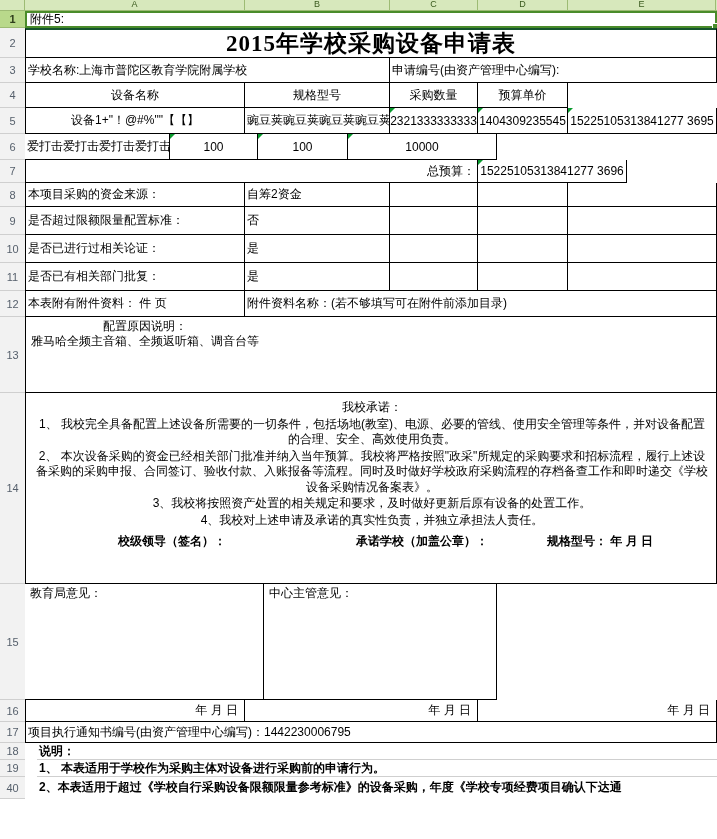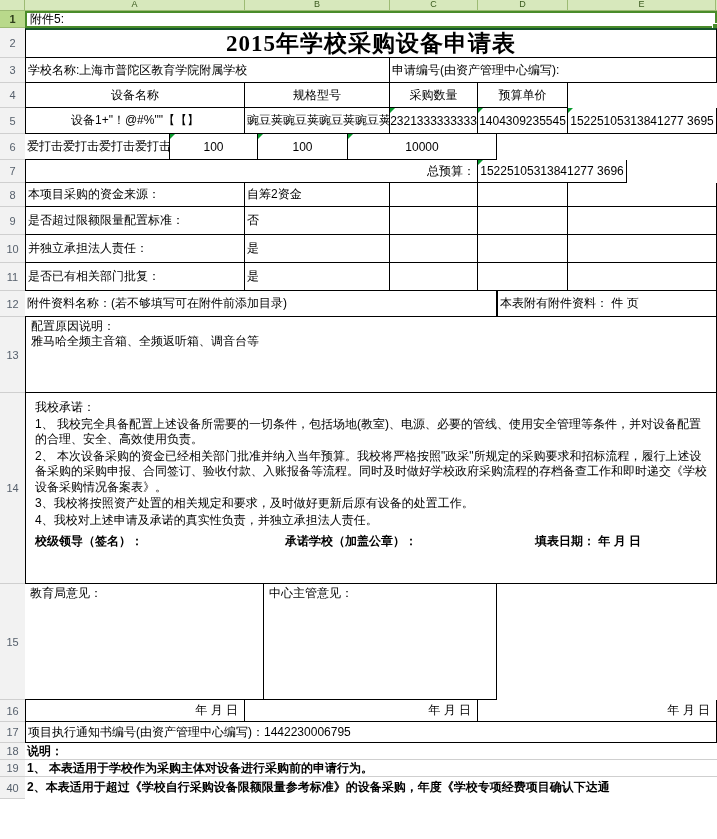--- a/index.html
+++ b/index.html
@@ -80,30 +80,31 @@
   .cell {
     position: relative;
     overflow: hidden;
     white-space: nowrap;
     font-size: 12px;
     color: #000;
     display: flex;
     align-items: center;
     padding: 0 2px;
     font-family: "Liberation Sans", "DejaVu Sans", sans-serif;
+    text-align: center;
   }
   .bdr-all { border: 1px solid #000; border-top: none; border-left: none; }
   .b-left   { border-left: 1px solid #000; }
   .b-top    { border-top: 2px solid #14532d; }
   .b-bottom { border-bottom: 1px solid #000; }
   .ctr { justify-content: center; text-align: center; }
   .rgt { justify-content: flex-end; text-align: right; }
   .lft { justify-content: flex-start; text-align: left; }
   .top { align-items: flex-start; }
-  .bold { font-weight: bold; }
+  .bold { font-weight: bold; margin-left: 12px; }
 
   
   .r1wrap {
     position: relative;
     width: 652px; height: 17px;
   }
   .sel-cell {
     position: absolute;
     left: 0; top: 0;
     width: 692px; height: 17px;
@@ -269,58 +270,58 @@
 
     <div class="row">
       <div class="cell bdr-all b-left lft" style="width:220px;height:28px">是否超过限额限量配置标准：</div>
       <div class="cell bdr-all lft" style="width:145px;height:28px">否</div>
       <div class="cell bdr-all" style="width:88px;height:28px"></div>
       <div class="cell bdr-all" style="width:90px;height:28px"></div>
       <div class="cell bdr-all" style="width:149px;height:28px"></div>
     </div>
 
     <div class="row">
-      <div class="cell bdr-all b-left lft" style="width:220px;height:28px">并独立承担法人责任：</div>
+      <div class="cell bdr-all b-left lft" style="width:220px;height:28px">是否已进行过相关论证：</div>
       <div class="cell bdr-all lft" style="width:145px;height:28px">是</div>
       <div class="cell bdr-all" style="width:88px;height:28px"></div>
       <div class="cell bdr-all" style="width:90px;height:28px"></div>
       <div class="cell bdr-all" style="width:149px;height:28px"></div>
     </div>
 
     <div class="row">
       <div class="cell bdr-all b-left lft" style="width:220px;height:28px">是否已有相关部门批复：</div>
       <div class="cell bdr-all lft" style="width:145px;height:28px">是</div>
       <div class="cell bdr-all" style="width:88px;height:28px"></div>
       <div class="cell bdr-all" style="width:90px;height:28px"></div>
       <div class="cell bdr-all" style="width:149px;height:28px"></div>
     </div>
 
     <div class="row">
+      <div class="cell bdr-all b-left lft" style="width:220px;height:26px">本表附有附件资料：      件    页</div>
       <div class="cell bdr-all lft" style="width:472px;height:26px">附件资料名称：(若不够填写可在附件前添加目录)</div>
-      <div class="cell bdr-all b-left lft" style="width:220px;height:26px">本表附有附件资料：      件    页</div>
     </div>
 
     <div class="row">
       <div class="cell bdr-all b-left top" style="width:692px;height:76px">
         <span class="multi">配置原因说明：
 雅马哈全频主音箱、全频返听箱、调音台等</span>
       </div>
     </div>
 
     <div class="row">
       <div class="cell bdr-all b-left top" style="width:692px;height:191px;display:block;padding:6px 4px 0 6px">
         <div class="para">我校承诺：</div>
         <div class="para">1、 我校完全具备配置上述设备所需要的一切条件，包括场地(教室)、电源、必要的管线、使用安全管理等条件，并对设备配置的合理、安全、高效使用负责。</div>
         <div class="para">2、 本次设备采购的资金已经相关部门批准并纳入当年预算。我校将严格按照"政采"所规定的采购要求和招标流程，履行上述设备采购的采购申报、合同签订、验收付款、入账报备等流程。同时及时做好学校政府采购流程的存档备查工作和即时递交《学校设备采购情况备案表》。</div>
         <div class="para">3、我校将按照资产处置的相关规定和要求，及时做好更新后原有设备的处置工作。</div>
         <div class="para">4、我校对上述申请及承诺的真实性负责，并独立承担法人责任。</div>
         <div class="para bold" style="display:flex;gap:0;padding-top:6px">
           <span style="width:250px">校级领导（签名）：</span>
           <span style="width:250px">承诺学校（加盖公章）：</span>
-          <span>填表日期：     年   月   日</span>
+          <span>规格型号：     年   月   日</span>
         </div>
       </div>
     </div>
 
     <div class="row">
       <div class="cell bdr-all top" style="width:239px;height:116px">
         <span class="multi">教育局意见：</span>
       </div>
       <div class="cell bdr-all top" style="width:233px;height:116px">
         <span class="multi">中心主管意见：</span>

